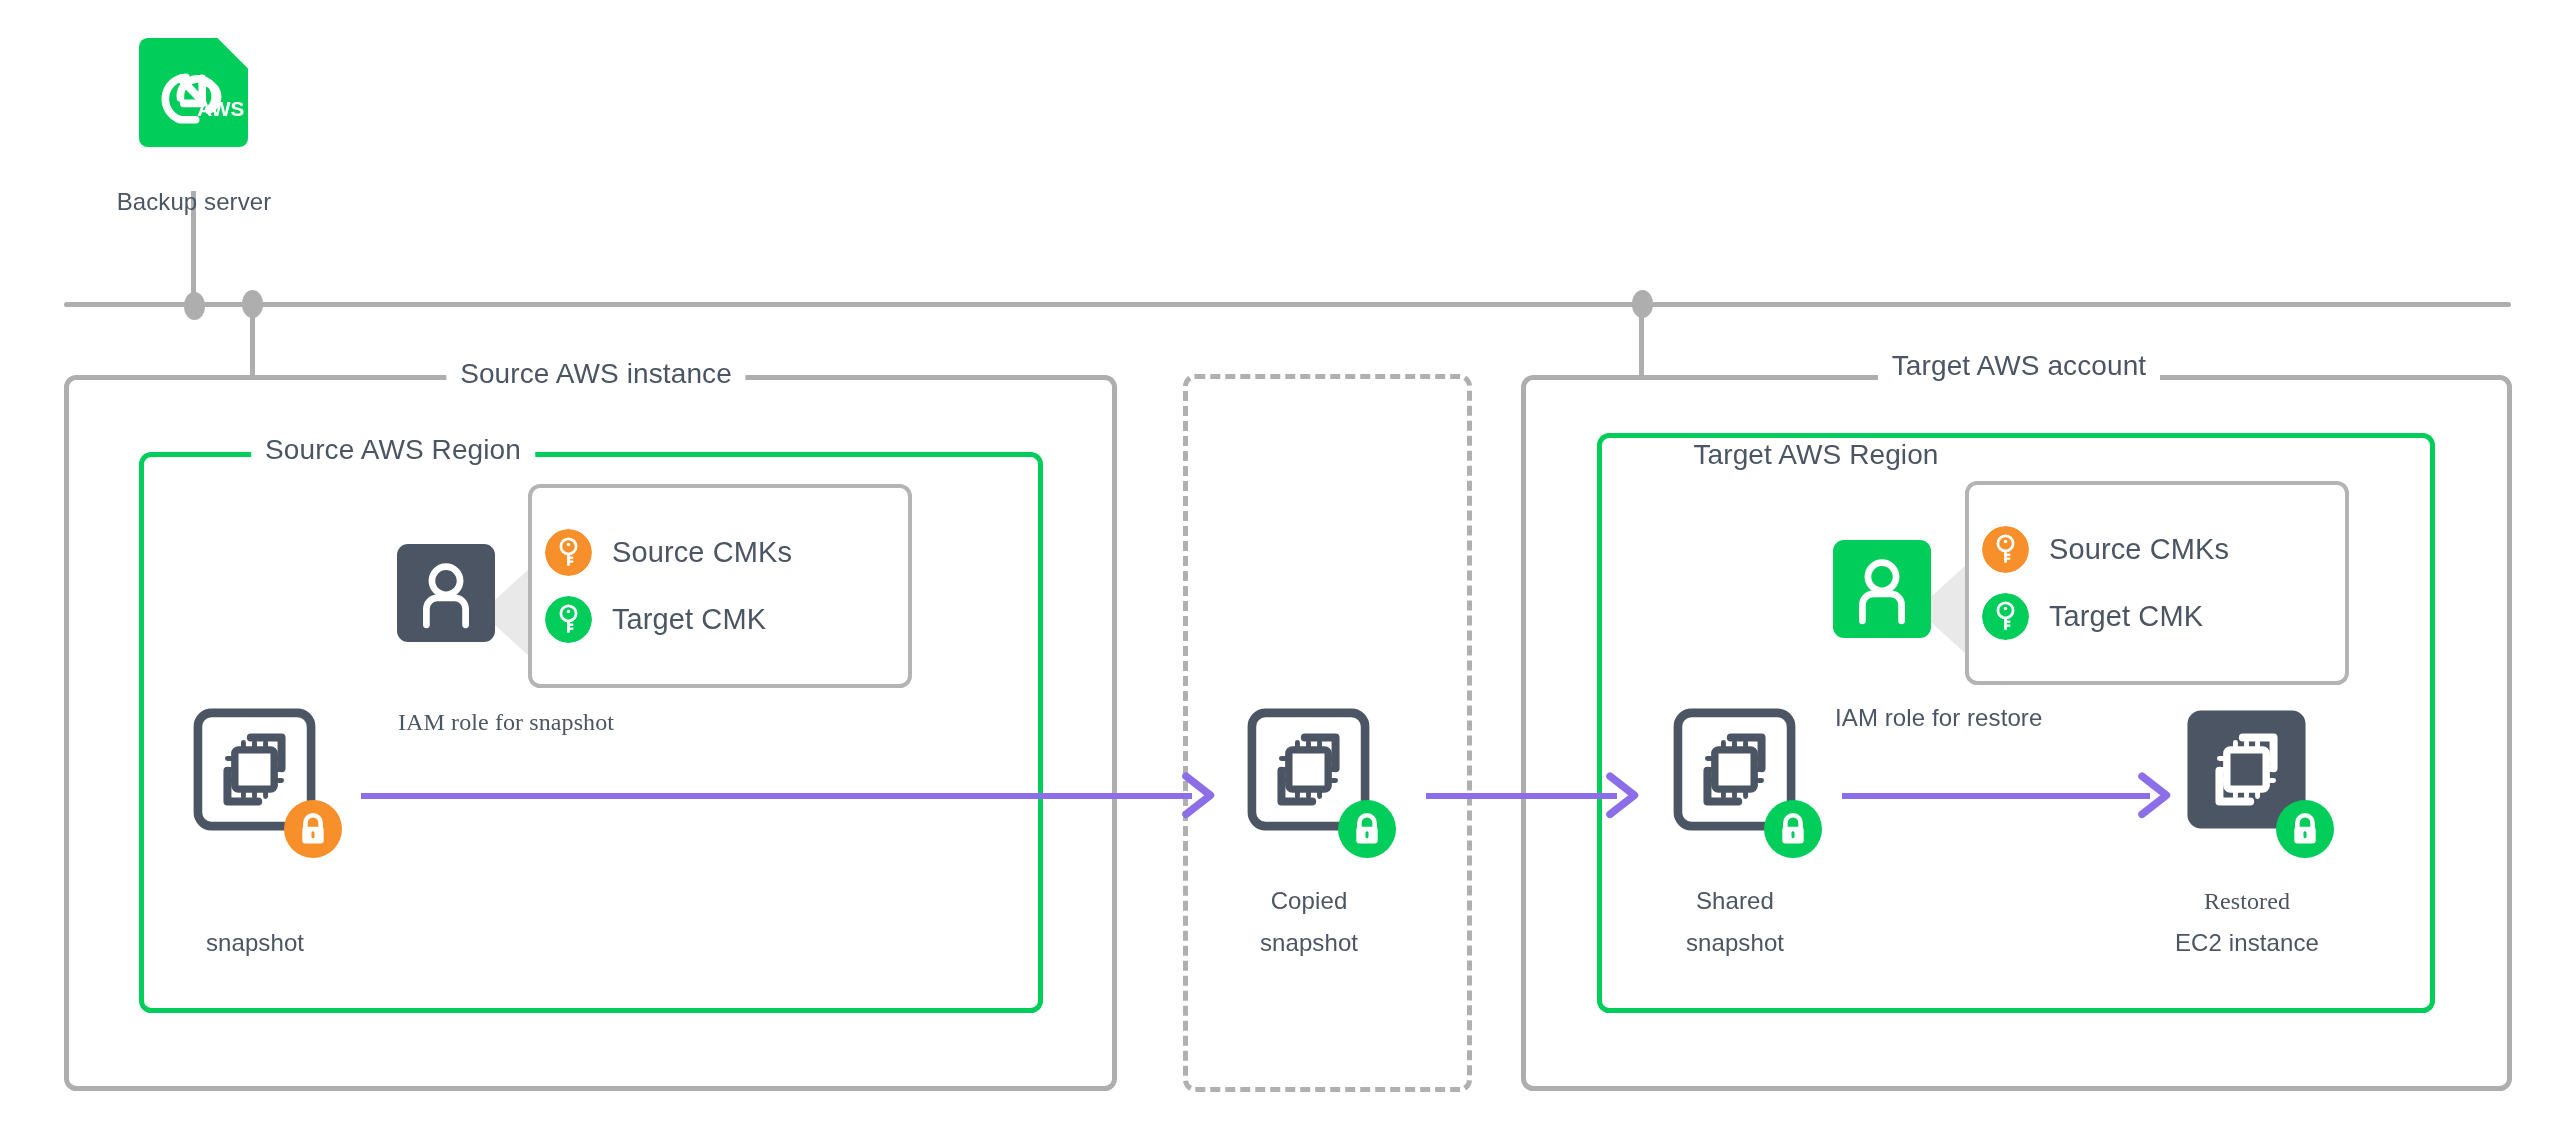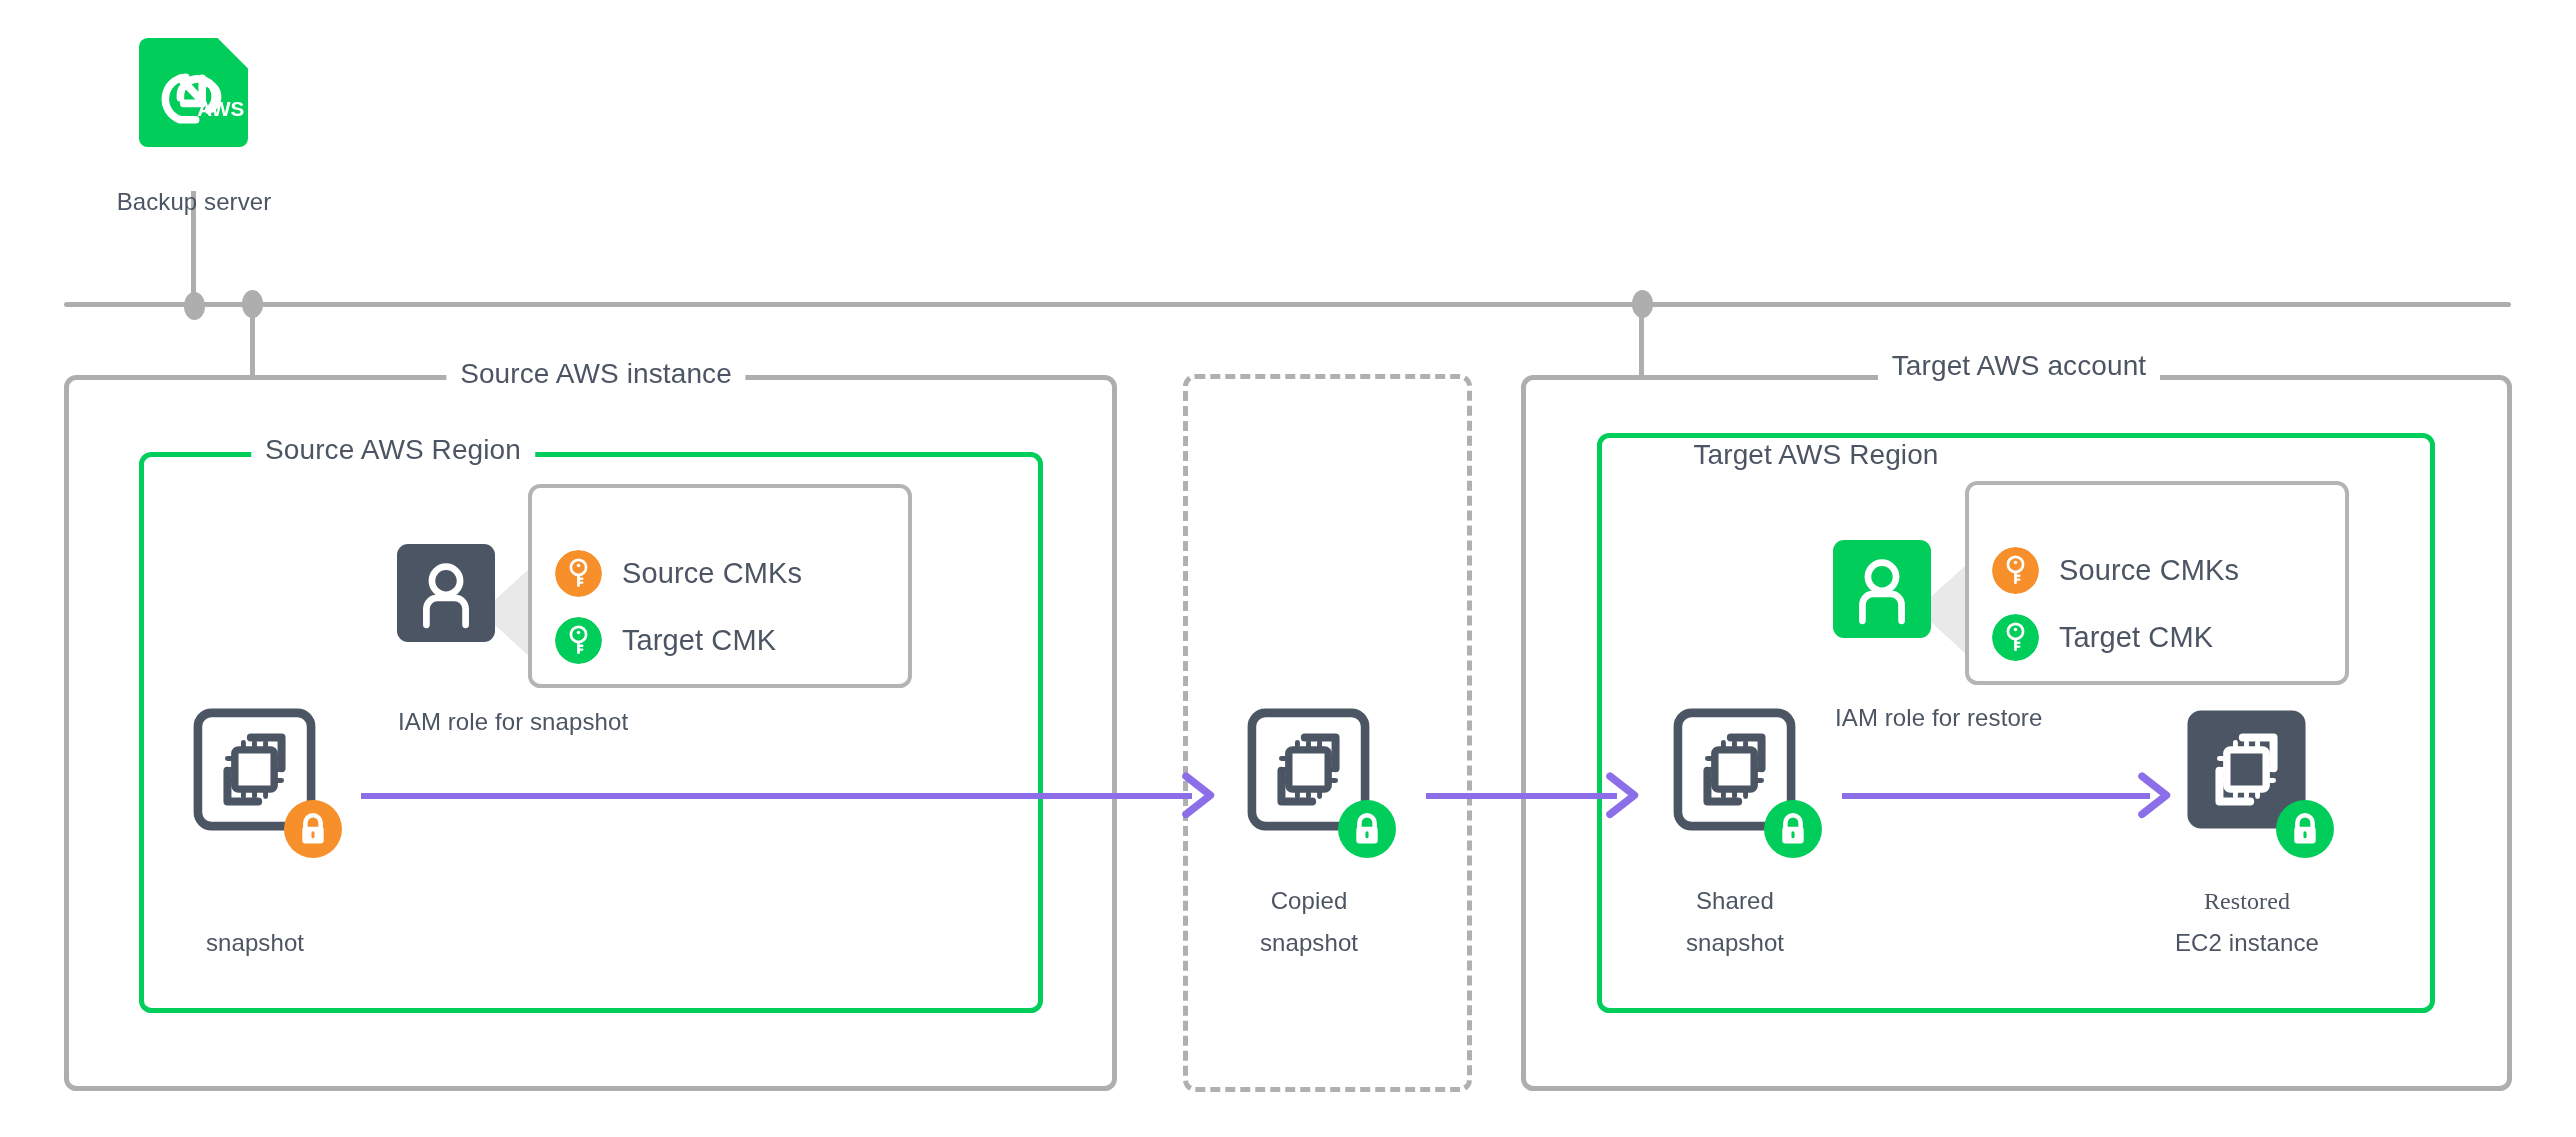--- a/index.html
+++ b/index.html
@@ -103,23 +103,23 @@
   .iam-icon svg { display: block; }
 
   
   .callout {
     position: absolute;
     border: 4.6px solid #b4b4b4;
     border-radius: 12.3px;
     background: #ffffff;
     display: flex;
     flex-direction: column;
-    justify-content: flex-end;
+    justify-content: center;
     gap: 20px;
-    padding: 20px 23px;
+    padding: 20px 13px;
   }
   .callout-row {
     display: flex;
     align-items: center;
     gap: 20px;
   }
   .callout-wedge {
     position: absolute;
     z-index: 0;
   }
@@ -208,21 +208,21 @@
         <circle cx="31" cy="31" r="31" fill="#01cd5b"></circle>
         <circle cx="31" cy="23" r="10" fill="none" stroke="#ffffff" stroke-width="3.6"></circle>
         <circle cx="31" cy="20.5" r="2.3" fill="#ffffff"></circle>
         <path d="M31,33 V47" fill="none" stroke="#ffffff" stroke-width="3.6" stroke-linecap="round"></path>
         <path d="M31,38 h5 M31,43 h5" fill="none" stroke="#ffffff" stroke-width="3.2" stroke-linecap="round"></path>
       </svg>
       <span class="callout-item-label">Target CMK</span>
     </div>
   </div>
 
-  <div class="lbl node-caption left" style="left:398px; top:708px;">IAM role for snapshot</div>
+  <div class="lbl node-caption left" style="left:398px; top:708px;font-family:Liberation Serif, serif;">IAM role for snapshot</div>
 
   <div class="snap" style="left:193px; top:708px; width:123px; height:123px;">
     <svg width="123" height="123" viewBox="0 0 100 100" aria-hidden="true">
       <rect x="4" y="4" width="92" height="92" rx="11" fill="none" stroke="#4b5563" stroke-width="7"></rect>
       <path d="M47,24 H72 V49" fill="none" stroke="#4b5563" stroke-width="6.5" stroke-linecap="round" stroke-linejoin="round"></path>
       <path d="M53,76 H28 V51" fill="none" stroke="#4b5563" stroke-width="6.5" stroke-linecap="round" stroke-linejoin="round"></path>
       <rect x="34" y="34" width="32" height="32" rx="3" fill="none" stroke="#4b5563" stroke-width="6"></rect>
       <g stroke="#4b5563" stroke-width="4" stroke-linecap="round">
         <path d="M41,34 V28 M50,34 V28 M59,34 V28"></path>
         <path d="M41,66 V72 M50,66 V72 M59,66 V72"></path>

